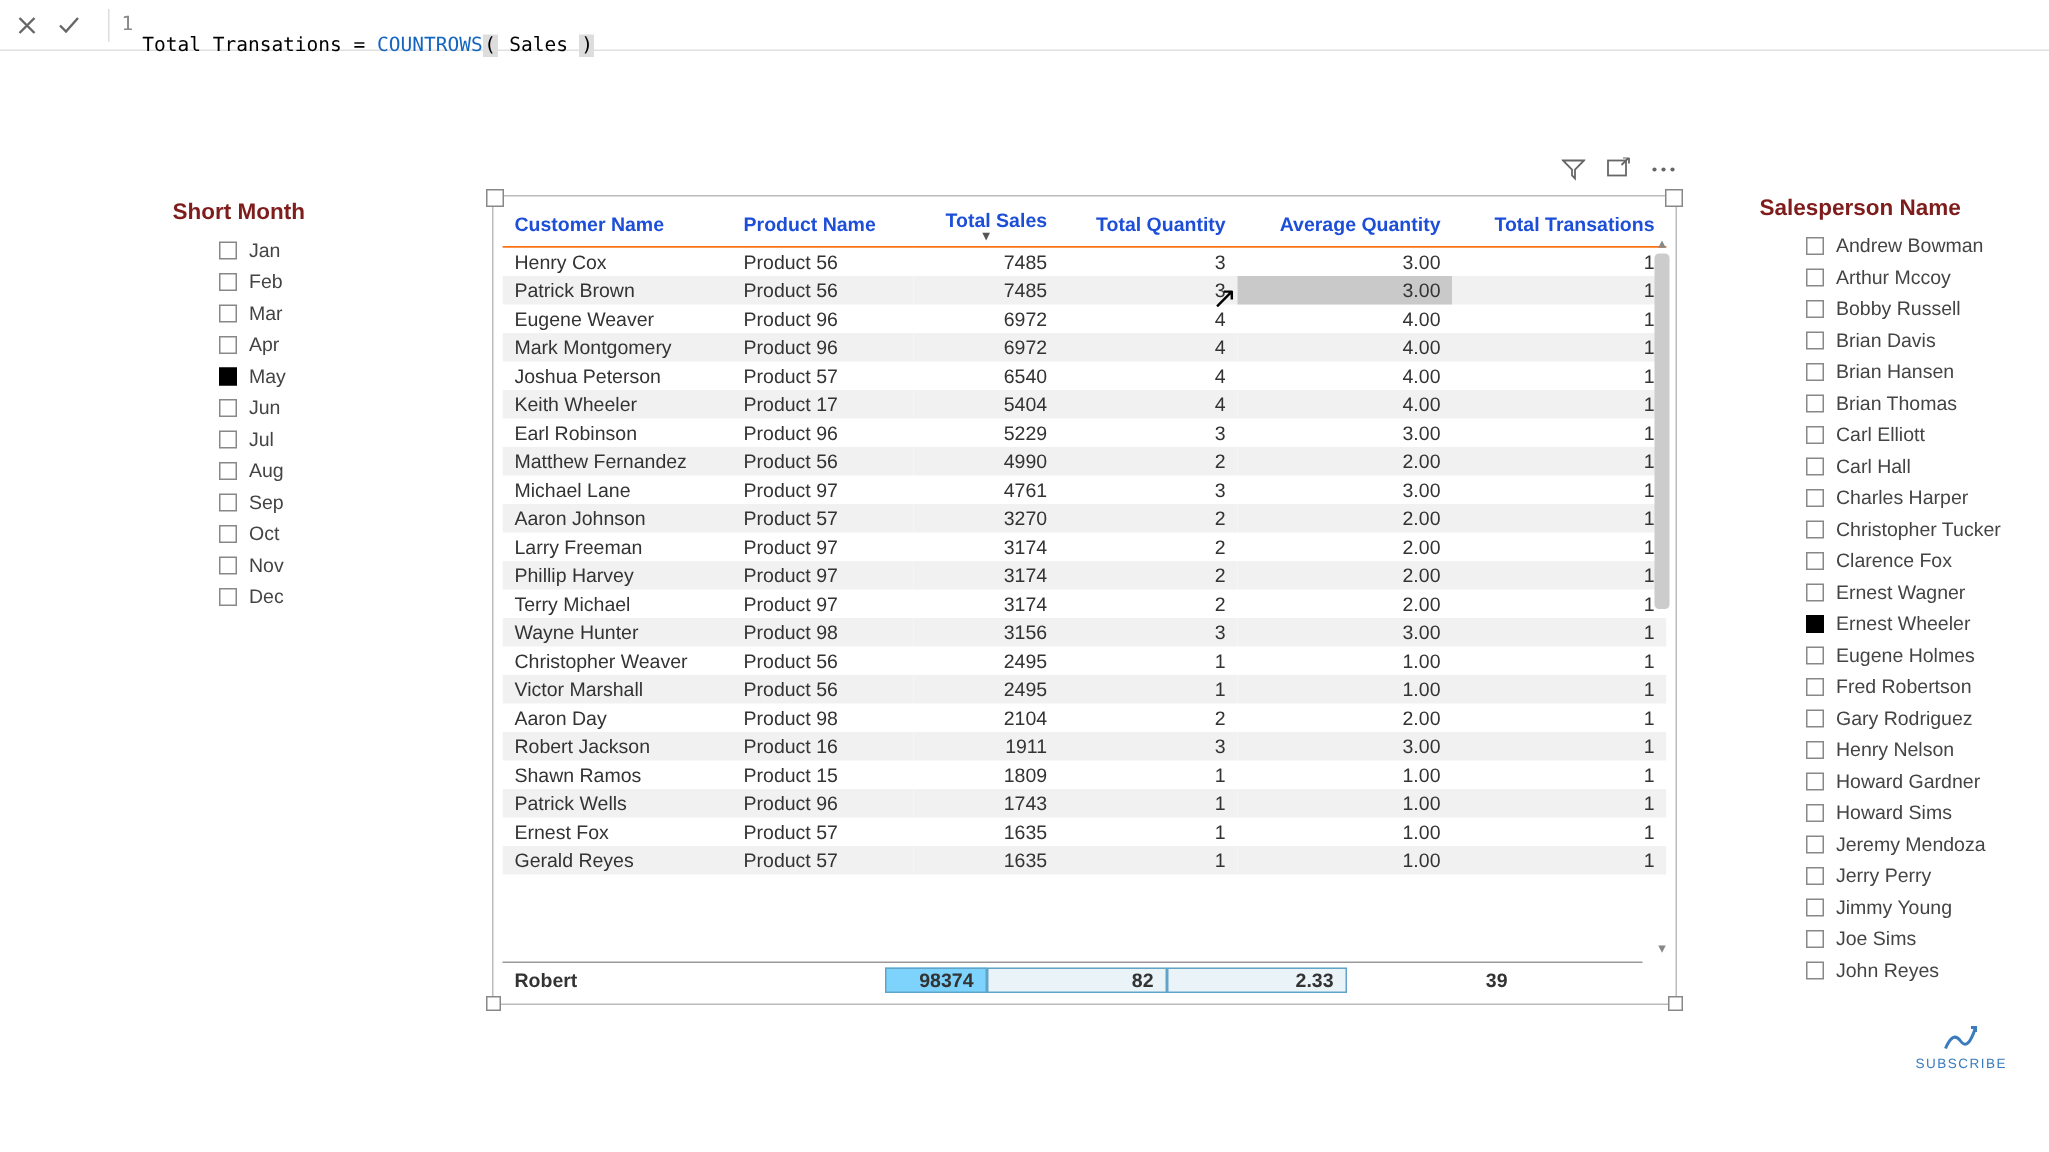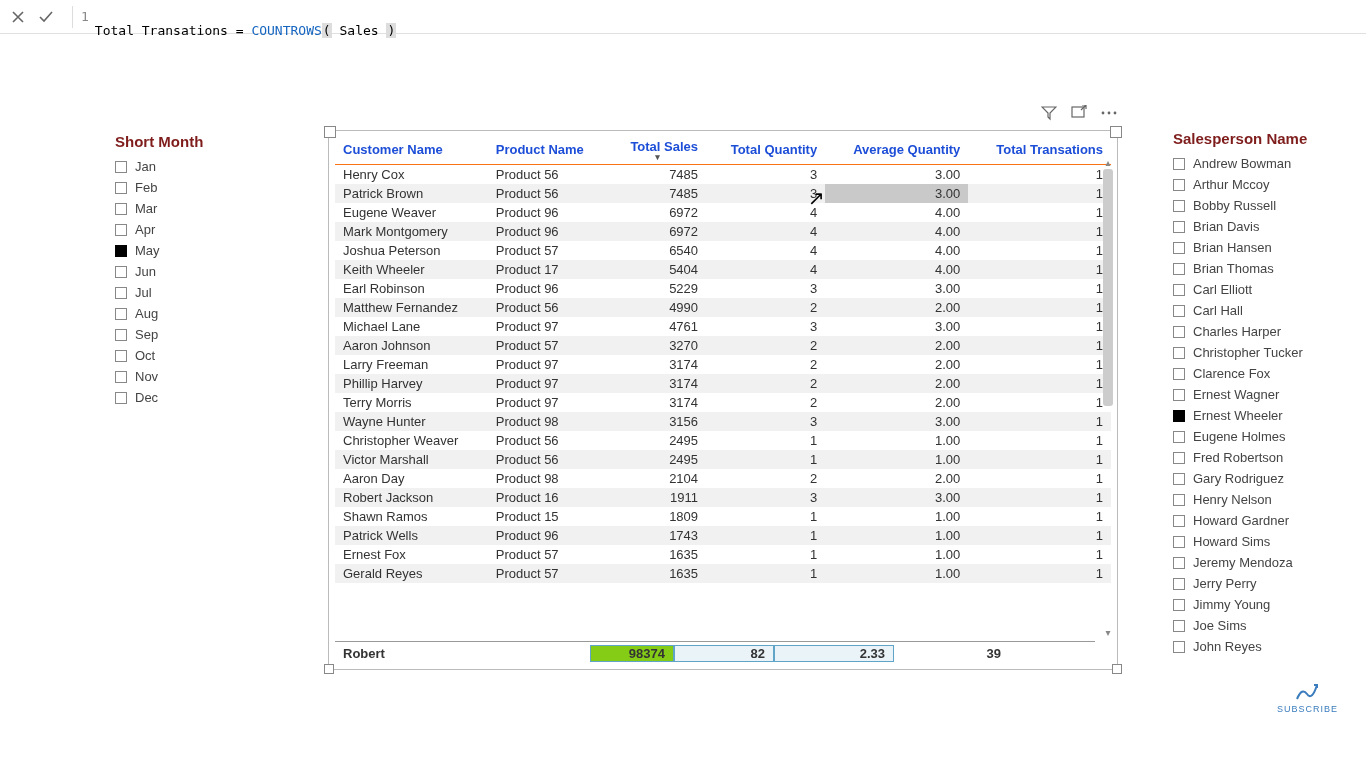--- a/index.html
+++ b/index.html
@@ -12,21 +12,21 @@
   .formula .meas { color: #000; }
   .formula .eq { color: #000; }
   .formula .func { color: #1565c0; }
   .formula .paren { color: #000; background: #ddd; padding: 0 1px; }
   .formula .tbl { color: #000; }
   
   .canvas { position: relative; width: 1366px; height: 700px; }
   
   .slicer { position: absolute; background: #fff; }
   .slicer-title { font-size: 15px; font-weight: 600; color: #7f1d1d; margin-bottom: 6px; }
-  .slicer-item { display: flex; align-items: center; height: 21px; cursor: pointer; }
+  .slicer-item { display: flex; align-items: center; height: 21px; cursor: pointer; margin-left: 31px; }
   .slicer-item .chk { width: 12px; height: 12px; border: 1px solid #888; margin-right: 8px; background: #fff; }
   .slicer-item.selected .chk { background: #000; border-color: #000; }
   .slicer-item .lbl { font-size: 13px; color: #444; }
   
   .month-slicer { left: 115px; top: 99px; width: 180px; }
   .sales-slicer { left: 1173px; top: 96px; width: 180px; }
   
   .visual-wrap { position: absolute; left: 328px; top: 70px; width: 790px; }
   .visual-toolbar { position: absolute; right: 0; top: 0; display: flex; gap: 12px; color: #666; }
   .visual-toolbar .tb-btn { width: 18px; height: 18px; display: flex; align-items: center; justify-content: center; cursor: pointer; }
@@ -44,21 +44,21 @@
   .data-table th.num { text-align: right; }
   .data-table th.sorted::after { content: "▾"; font-size: 9px; display: block; text-align: center; color: #555; line-height: 6px; }
   .data-table td { padding: 2px 8px; white-space: nowrap; color: #333; }
   .data-table td.num { text-align: right; }
   .data-table tbody tr:nth-child(even) { background: #f1f1f1; }
   .data-table tbody tr.hover td.avg { background: #c9c9c9; }
   
   .totals-row { position: absolute; left: 6px; right: 22px; bottom: 4px; height: 24px; border-top: 1px solid #999; display: flex; align-items: center; font-weight: 700; font-size: 13px; }
   .totals-row .tc { padding: 0 8px; }
   .totals-row .tc.num { text-align: right; }
-  .tc0 { width: 155px; } .tc1 { width: 100px; } .tc2 { width: 84px; border:1px solid #60a5c8; background:#84cc16; } .tc3 { width: 100px; border:1px solid #60a5c8; background:#eaf3f8; } .tc4 { width: 120px; border:1px solid #60a5c8; background:#eaf3f8; } .tc5 { width: 115px; }
+  .tc0 { width: 155px; } .tc1 { width: 100px; } .tc2 { width: 68px; border:1px solid #60a5c8; background:#7dd3fc; } .tc3 { width: 120px; border:1px solid #60a5c8; background:#eaf3f8; } .tc4 { width: 120px; border:1px solid #60a5c8; background:#eaf3f8; } .tc5 { width: 115px; }
   
   .v-scroll { position: absolute; right: 2px; top: 24px; bottom: 30px; width: 14px; }
   .v-scroll .arrow { width: 14px; height: 14px; display:flex; align-items:center; justify-content:center; color:#888; font-size:10px; cursor:pointer; }
   .v-scroll .track { position:absolute; top:14px; bottom:14px; left:0; right:0; }
   .v-scroll .thumb { position:absolute; left:2px; right:2px; top:0; height:52%; background:#ccc; border-radius:3px; }
   
   .cursor { position: absolute; left: 808px; top: 152px; font-size: 18px; color: #000; pointer-events: none; z-index: 50; }
   .cursor::before { content: "↖"; font-size: 20px; transform: scaleX(-1); display:inline-block; }
   
   .subscribe { position: absolute; right: 28px; bottom: 20px; text-align:left; color:#3a7cbd; font-size:9px; letter-spacing:1px; }
@@ -370,21 +370,21 @@
               </tr>
               <tr>
                 <td>Phillip Harvey</td>
                 <td>Product 97</td>
                 <td class="num">3174</td>
                 <td class="num">2</td>
                 <td class="num avg">2.00</td>
                 <td class="num">1</td>
               </tr>
               <tr>
-                <td>Terry Morris</td>
+                <td>Terry Michael</td>
                 <td>Product 97</td>
                 <td class="num">3174</td>
                 <td class="num">2</td>
                 <td class="num avg">2.00</td>
                 <td class="num">1</td>
               </tr>
               <tr>
                 <td>Wayne Hunter</td>
                 <td>Product 98</td>
                 <td class="num">3156</td>

